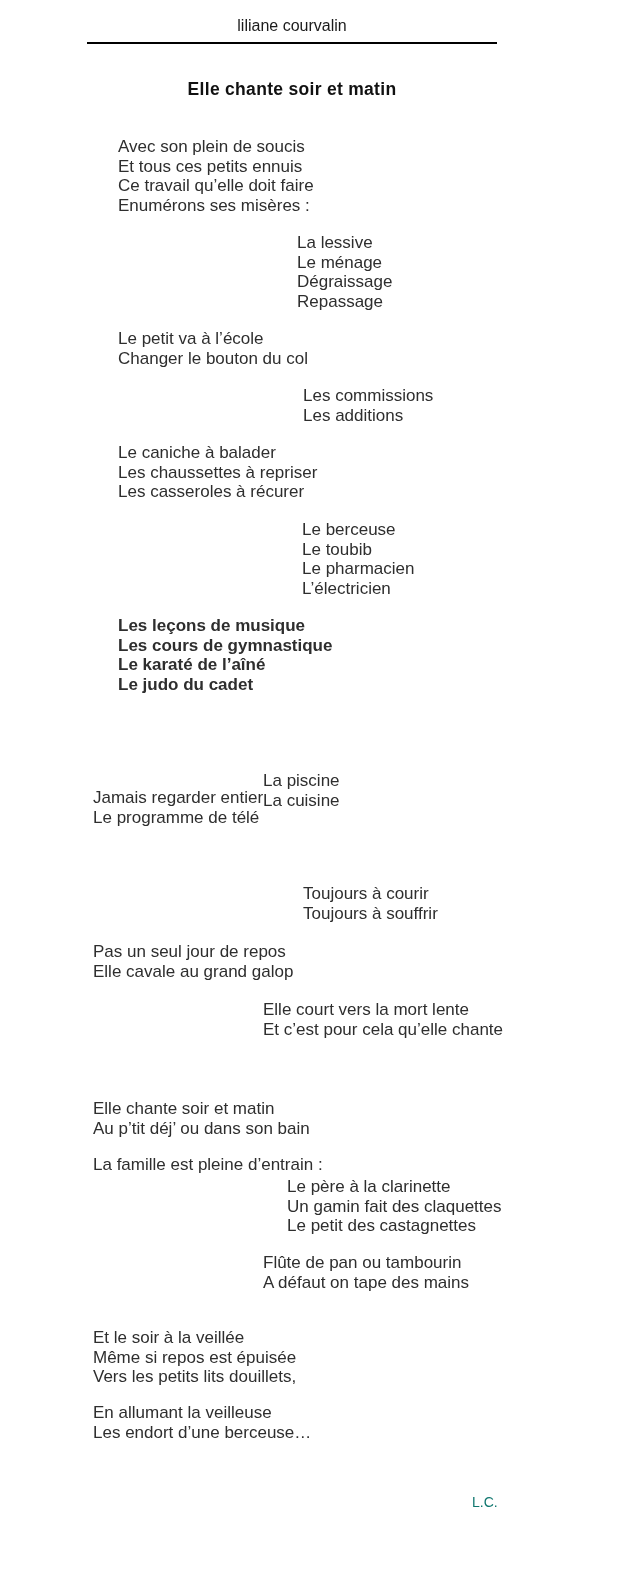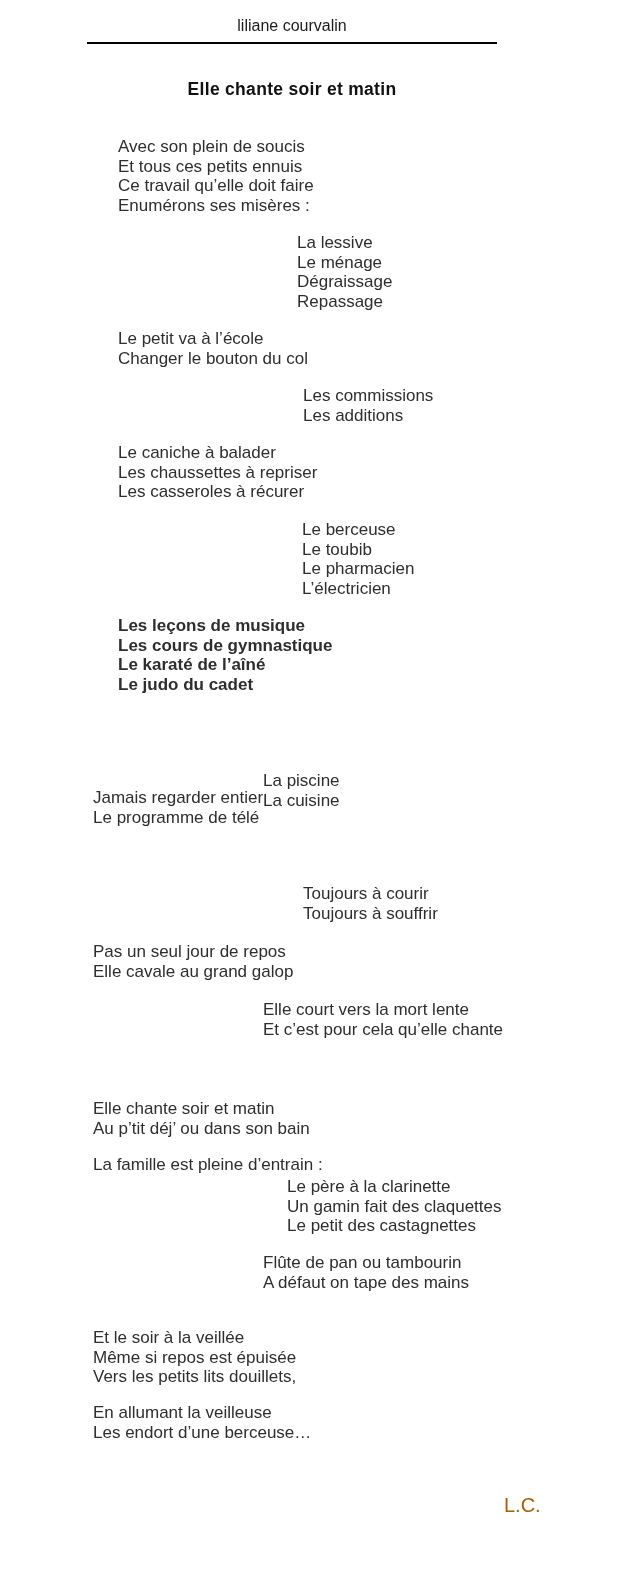--- a/index.html
+++ b/index.html
@@ -44,23 +44,22 @@
     position: absolute;
     font-size: 17px;
     line-height: 19.6px;
     white-space: nowrap;
   }
   .line { white-space: nowrap; }
   .signature {
     position: absolute;
     top: 1494px;
     left: 472px;
-    font-size: 20px;
-    color: #a16207;
-    margin-left: 32px;
+    font-size: 14px;
+    color: #0f766e;
   }
 </style>
 </head>
 <body>
 
 <div class="page">
   <div class="author">liliane courvalin</div>
   <div class="rule"></div>
   <div class="title">Elle chante soir et matin</div>
   <div>

